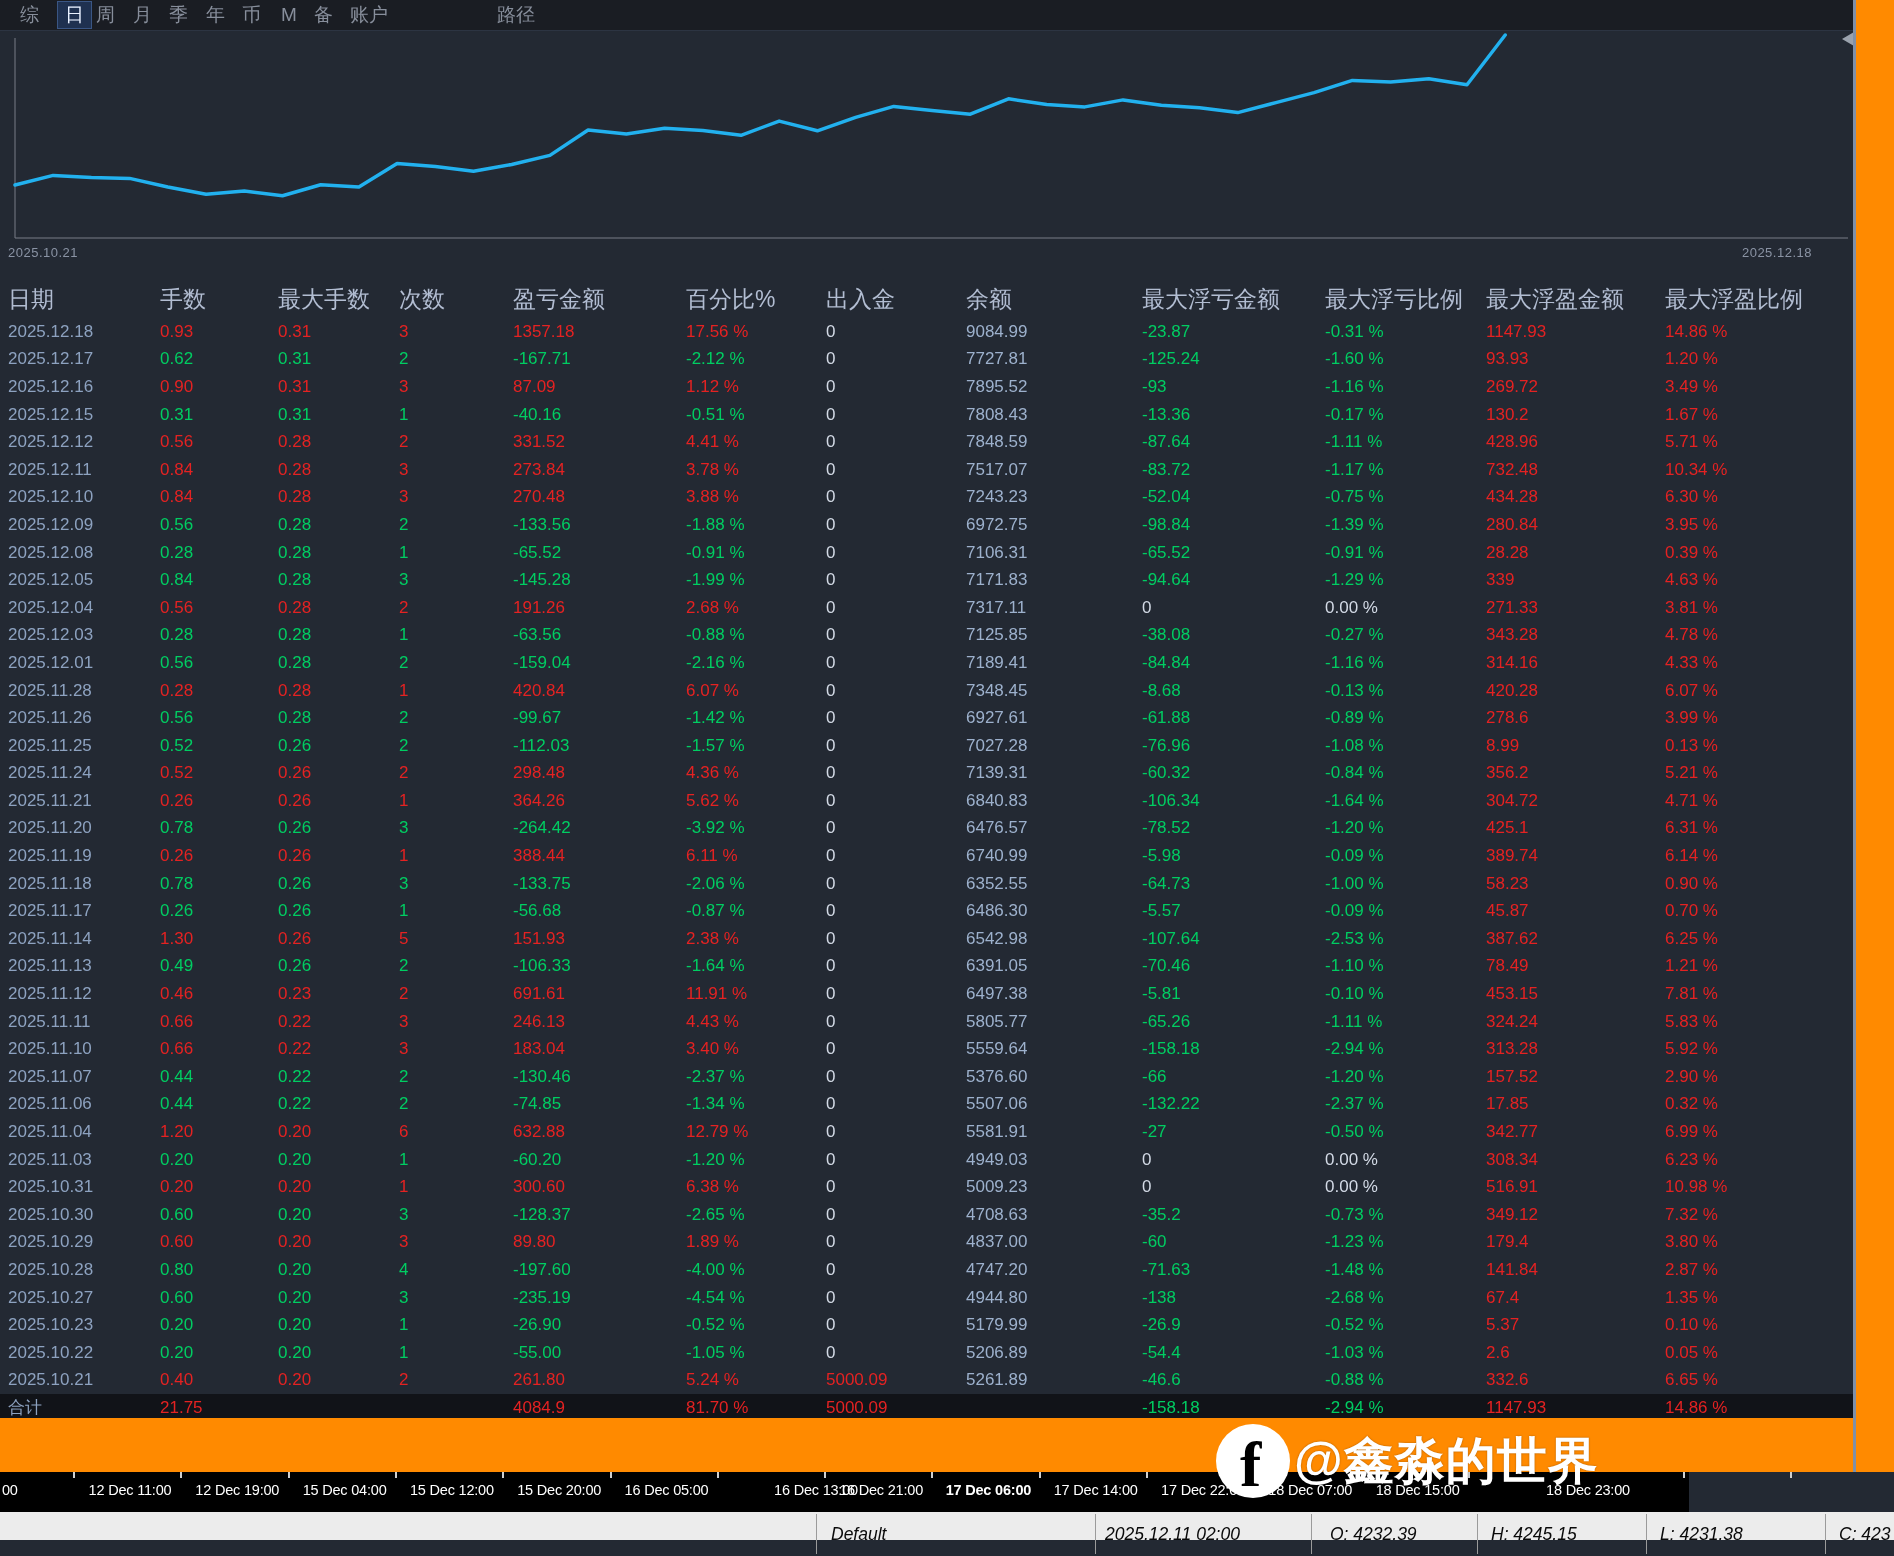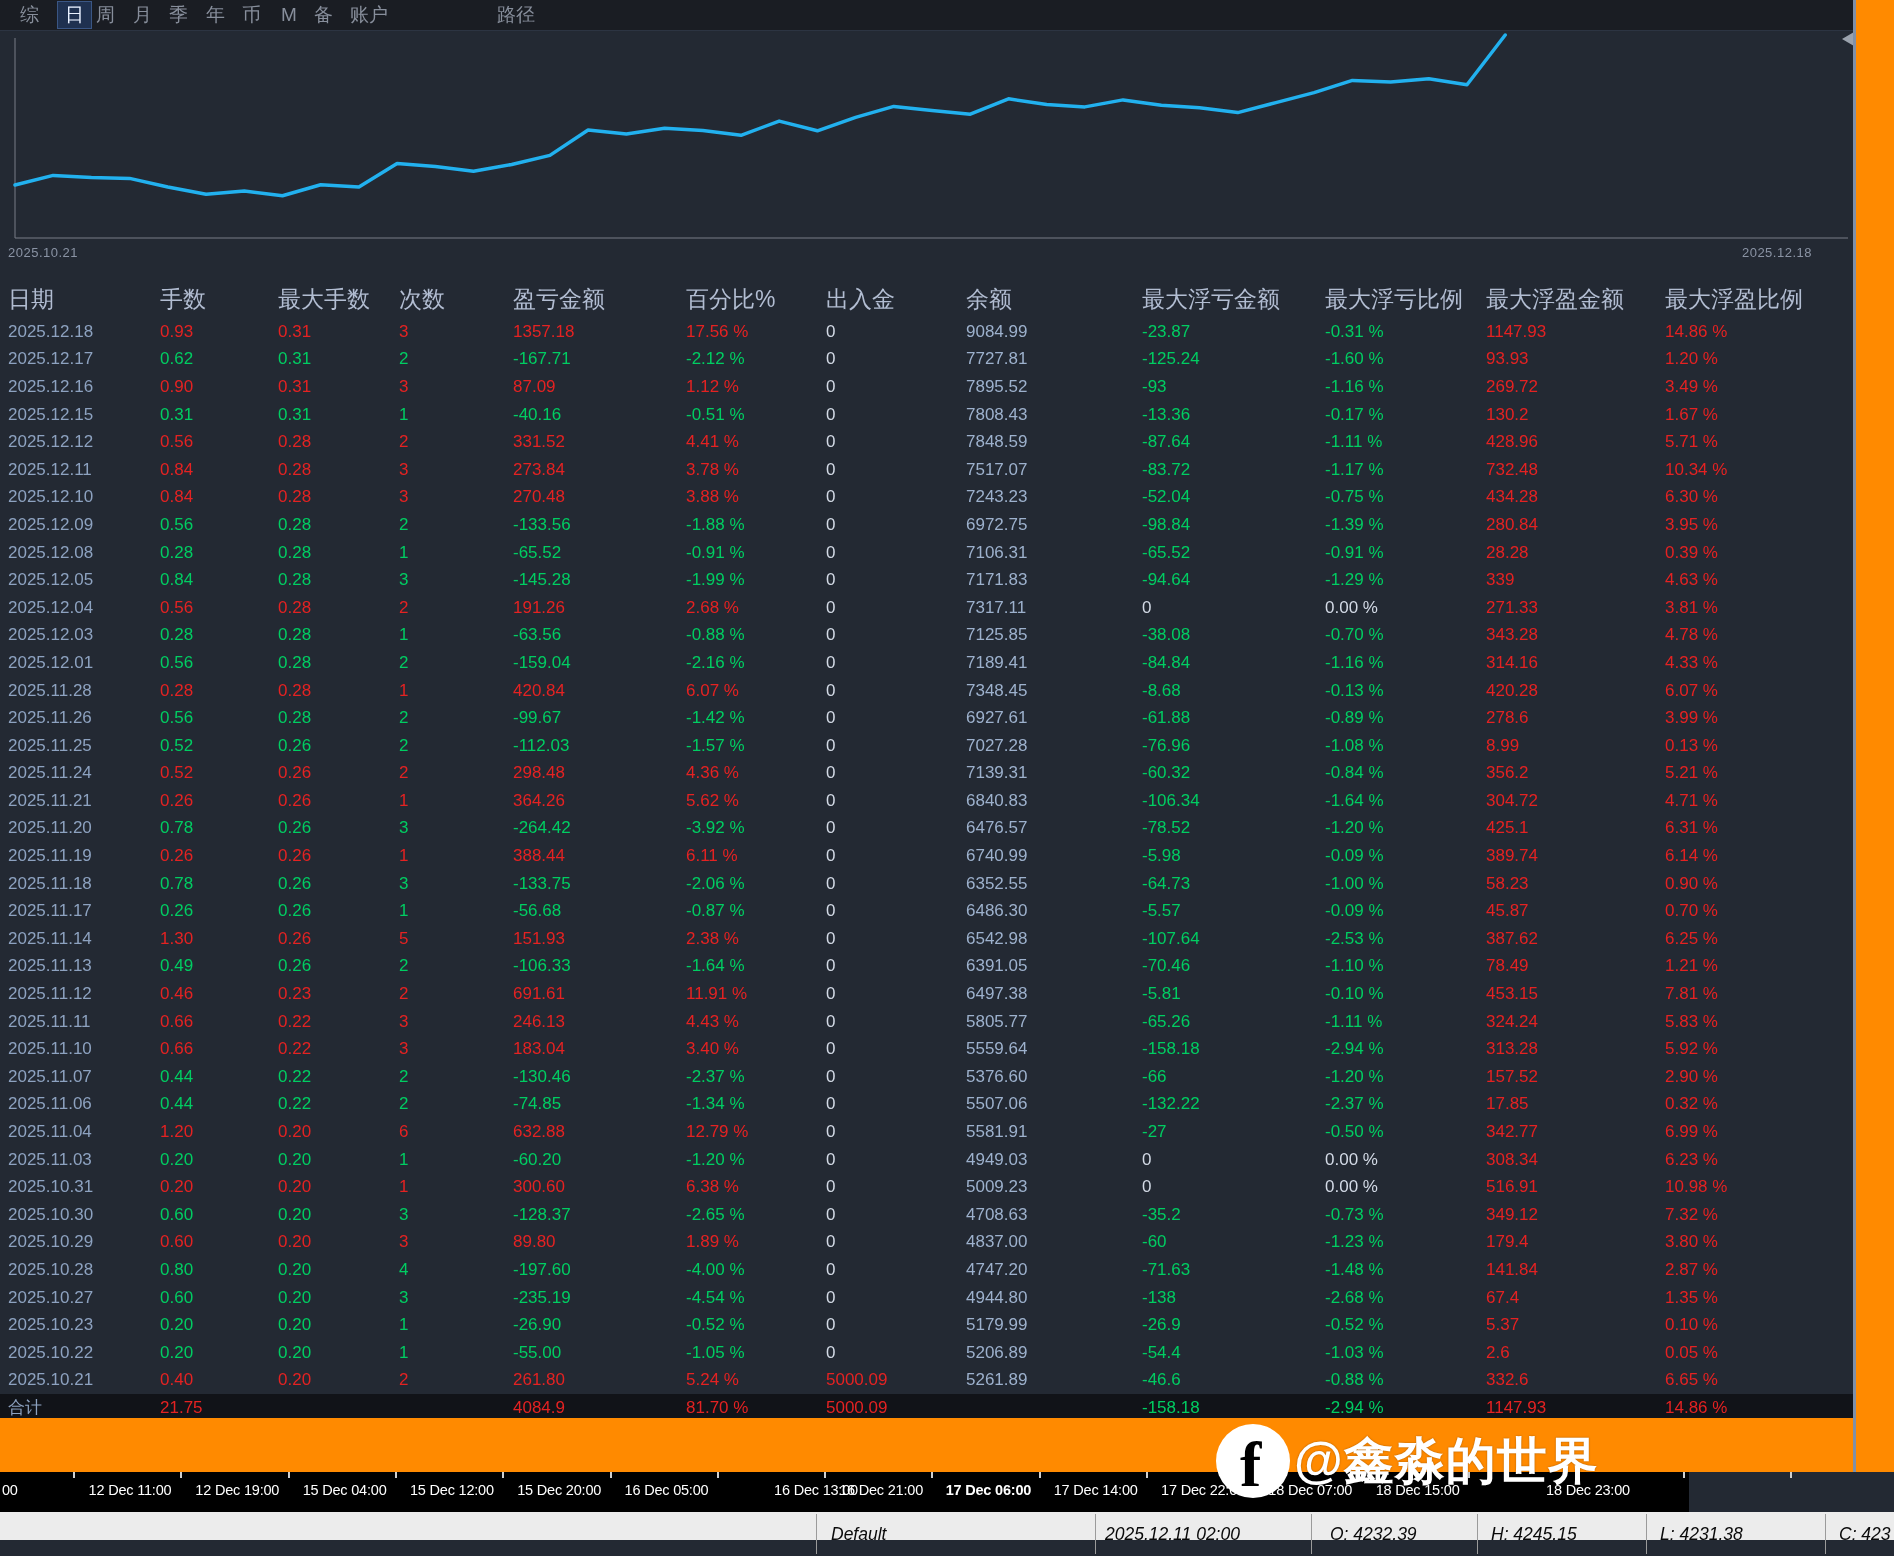--- a/index.html
+++ b/index.html
@@ -263,21 +263,21 @@
         <div class="trow">
           <div class="date">2025.12.03</div>
           <div class="g">0.28</div>
           <div class="g">0.28</div>
           <div class="g">1</div>
           <div class="g">-63.56</div>
           <div class="g">-0.88 %</div>
           <div class="w">0</div>
           <div class="bal">7125.85</div>
           <div class="g">-38.08</div>
-          <div class="g">-0.70 %</div>
+          <div class="g">-0.27 %</div>
           <div class="r">343.28</div>
           <div class="r">4.78 %</div>
         </div>
         <div class="trow">
           <div class="date">2025.12.01</div>
           <div class="g">0.56</div>
           <div class="g">0.28</div>
           <div class="g">2</div>
           <div class="g">-159.04</div>
           <div class="g">-2.16 %</div>

